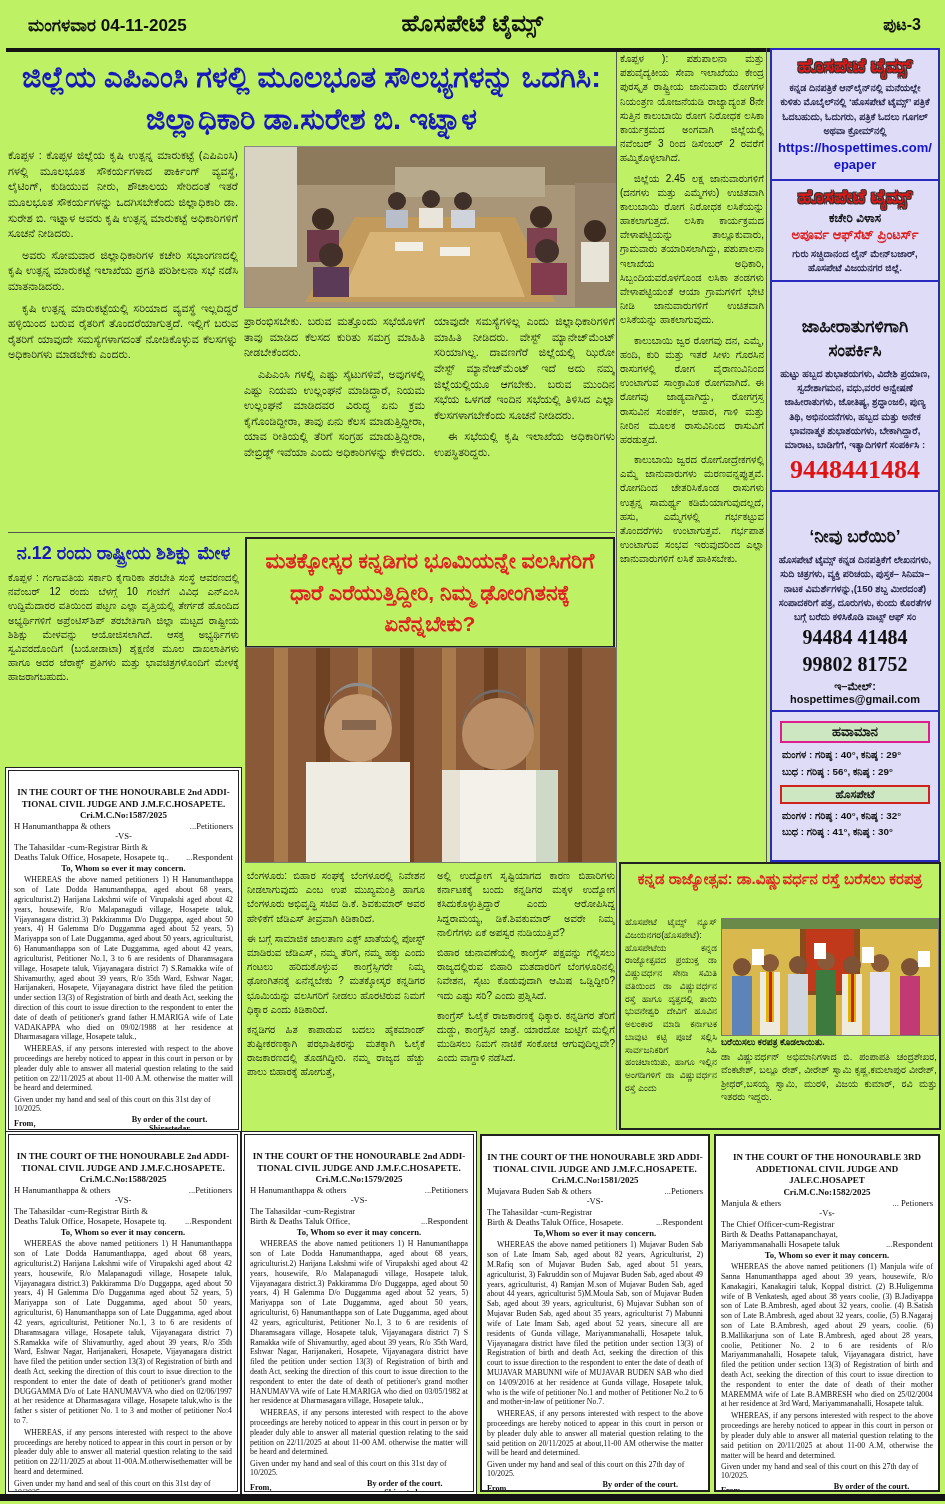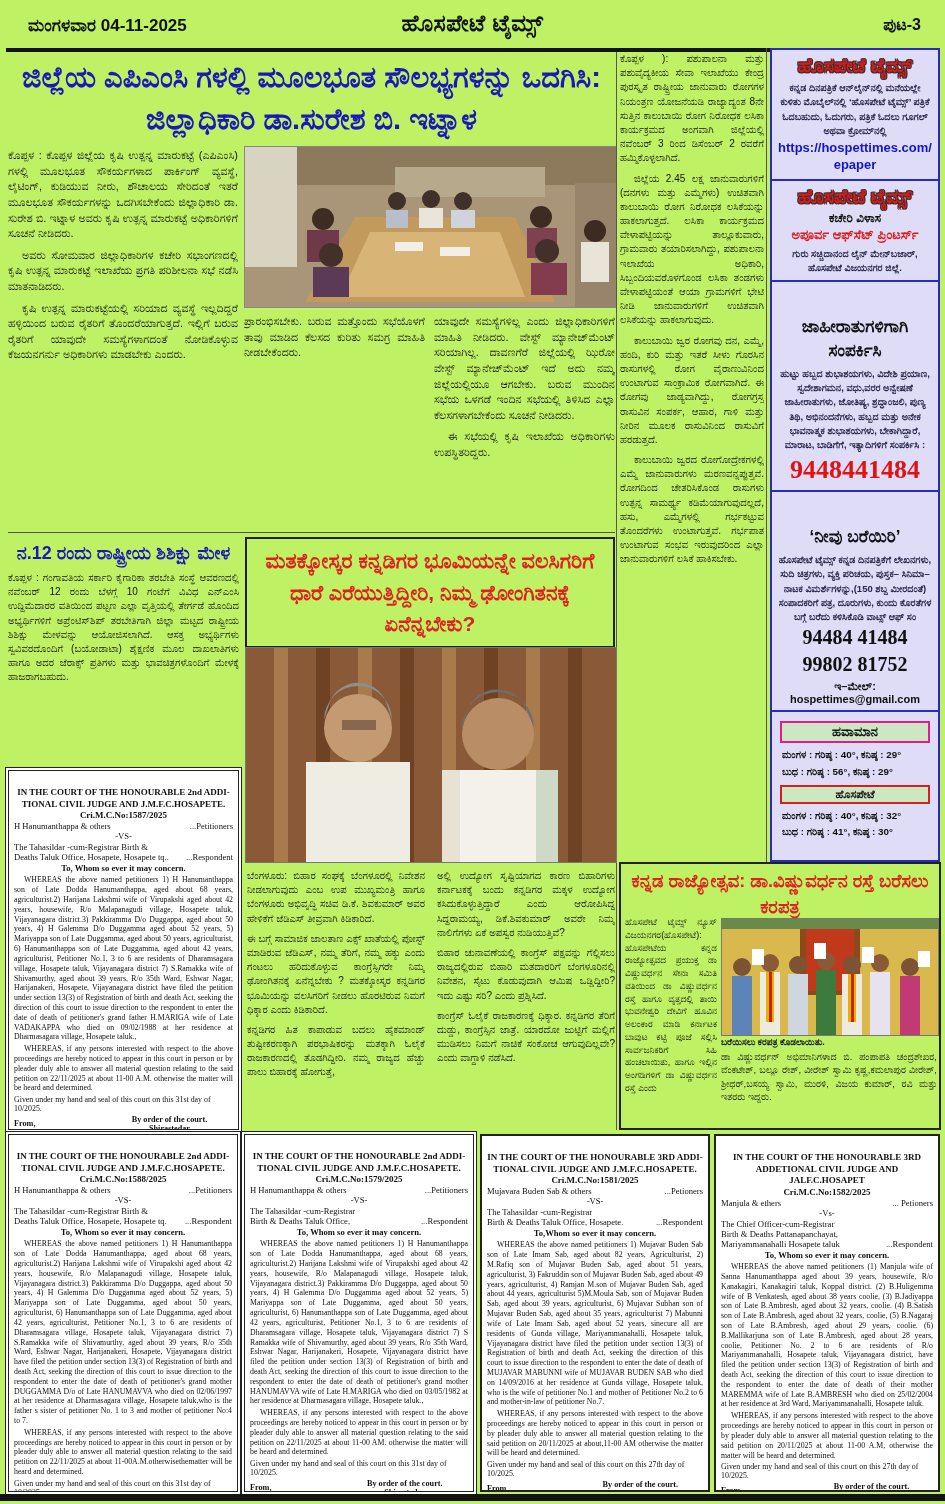--- a/index.html
+++ b/index.html
@@ -72,21 +72,21 @@
   .land .hbox{border:2px solid #222;padding:6px 16px;text-align:center;font-size:21px;line-height:1.5;
               color:#e02121;font-weight:bold;box-sizing:border-box;}
   .landphoto{position:absolute;left:0;top:110px;width:370px;height:214px;border:1px solid #777;}
   .land .cols{position:absolute;left:0;top:332px;width:370px;height:260px;}
   .land .lc1{position:absolute;left:2px;top:0;width:178px;height:258px;overflow:hidden;}
   .land .lc2{position:absolute;left:192px;top:0;width:178px;height:258px;overflow:hidden;}
   .land .kn{font-size:10px;}
   
   .raj{position:absolute;left:619px;top:862px;width:322px;height:268px;border:2px solid #222;
        box-sizing:border-box;padding:2px;}
-  .raj h2{margin:2px 0 2px 0;text-align:center;font-size:18px;line-height:1.45;color:#e02121;font-weight:bold;}
+  .raj h2{margin:2px 0 2px 0;text-align:center;font-size:15px;line-height:1.45;color:#e02121;font-weight:bold;}
   .raj .lt{position:absolute;left:4px;top:52px;width:92px;height:208px;overflow:hidden;font-size:9px;}
   .rajphoto{position:absolute;left:100px;top:54px;width:216px;height:116px;border:1px solid #777;}
   .raj .cap{position:absolute;left:100px;top:172px;width:216px;font-size:9px;font-weight:bold;}
   .raj .names{position:absolute;left:100px;top:186px;width:216px;height:76px;overflow:hidden;font-size:9.5px;}
 </style>
 </head>
 <body>
 
 <div class="page">
 
@@ -96,21 +96,21 @@
     <div class="pg">ಪುಟ-3</div>
   </div>
   <div class="toprule"></div>
 
   <div class="lead">
     <h1>ಜಿಲ್ಲೆಯ ಎಪಿಎಂಸಿ ಗಳಲ್ಲಿ ಮೂಲಭೂತ ಸೌಲಭ್ಯಗಳನ್ನು ಒದಗಿಸಿ: ಜಿಲ್ಲಾಧಿಕಾರಿ ಡಾ.ಸುರೇಶ ಬಿ. ಇಟ್ನಾಳ</h1>
     <div class="body">
       <div class="c1 kn">
         <p class="noind">ಕೊಪ್ಪಳ : ಕೊಪ್ಪಳ ಜಿಲ್ಲೆಯ ಕೃಷಿ ಉತ್ಪನ್ನ ಮಾರುಕಟ್ಟೆ (ಎಪಿಎಂಸಿ) ಗಳಲ್ಲಿ ಮೂಲಭೂತ ಸೌಕರ್ಯಗಳಾದ ಪಾರ್ಕಿಂಗ್ ವ್ಯವಸ್ಥೆ, ಲೈಟಿಂಗ್, ಕುಡಿಯುವ ನೀರು, ಶೌಚಾಲಯ ಸೇರಿದಂತೆ ಇತರೆ ಮೂಲಭೂತ ಸೌಕರ್ಯಗಳನ್ನು ಒದಗಿಸಬೇಕೆಂದು ಜಿಲ್ಲಾಧಿಕಾರಿ ಡಾ. ಸುರೇಶ ಬಿ. ಇಟ್ನಾಳ ಅವರು ಕೃಷಿ ಉತ್ಪನ್ನ ಮಾರುಕಟ್ಟೆ ಅಧಿಕಾರಿಗಳಿಗೆ ಸೂಚನೆ ನೀಡಿದರು.</p>
         <p>ಅವರು ಸೋಮವಾರ ಜಿಲ್ಲಾಧಿಕಾರಿಗಳ ಕಚೇರಿ ಸಭಾಂಗಣದಲ್ಲಿ ಕೃಷಿ ಉತ್ಪನ್ನ ಮಾರುಕಟ್ಟೆ ಇಲಾಖೆಯ ಪ್ರಗತಿ ಪರಿಶೀಲನಾ ಸಭೆ ನಡೆಸಿ ಮಾತನಾಡಿದರು.</p>
-        <p>ಕೃಷಿ ಉತ್ಪನ್ನ ಮಾರುಕಟ್ಟೆಯಲ್ಲಿ ಸರಿಯಾದ ವ್ಯವಸ್ಥೆ ಇಲ್ಲದಿದ್ದರೆ ಹಳ್ಳಿಯಿಂದ ಬರುವ ರೈತರಿಗೆ ತೊಂದರೆಯಾಗುತ್ತದೆ. ಇಲ್ಲಿಗೆ ಬರುವ ರೈತರಿಗೆ ಯಾವುದೇ ಸಮಸ್ಯೆಗಳಾಗದಂತೆ ನೋಡಿಕೊಳ್ಳುವ ಕೆಜಯನಗರ್ನು ಅಧಿಕಾರಿಗಳು ಮಾಡಬೇಕು ಎಂದರು.</p>
+        <p>ಕೃಷಿ ಉತ್ಪನ್ನ ಮಾರುಕಟ್ಟೆಯಲ್ಲಿ ಸರಿಯಾದ ವ್ಯವಸ್ಥೆ ಇಲ್ಲದಿದ್ದರೆ ಹಳ್ಳಿಯಿಂದ ಬರುವ ರೈತರಿಗೆ ತೊಂದರೆಯಾಗುತ್ತದೆ. ಇಲ್ಲಿಗೆ ಬರುವ ರೈತರಿಗೆ ಯಾವುದೇ ಸಮಸ್ಯೆಗಳಾಗದಂತೆ ನೋಡಿಕೊಳ್ಳುವ ಕೆಲಸಗಳ್ನು ಅಧಿಕಾರಿಗಳು ಮಾಡಬೇಕು ಎಂದರು.</p>
       </div>
       <svg class="leadphoto" viewBox="0 0 371 160" preserveAspectRatio="none">
         <rect x="0" y="0" width="371" height="160" fill="#a99678"></rect>
         <rect x="0" y="0" width="371" height="38" fill="#8d7a5c"></rect>
         <rect x="0" y="0" width="52" height="120" fill="#d9d3c2"></rect>
         <rect x="150" y="20" width="150" height="30" fill="#b7a98c"></rect>
         <polygon points="60,155 310,155 270,70 110,70" fill="#c19a5c"></polygon>
         <polygon points="95,150 280,150 255,85 125,85" fill="#d8b577"></polygon>
         <rect x="150" y="95" width="28" height="9" fill="#f2efe6"></rect>
         <rect x="195" y="100" width="30" height="9" fill="#f2efe6"></rect>
@@ -127,20 +127,21 @@
         <circle cx="218" cy="54" r="9" fill="#40302a"></circle>
           <rect x="206" y="63" width="24" height="18" fill="#cfd4dc"></rect>
         <circle cx="152" cy="54" r="9" fill="#40302a"></circle>
           <rect x="141" y="63" width="22" height="18" fill="#b8bfca"></rect>
         <rect x="330" y="36" width="41" height="124" fill="#97846a"></rect>
         <circle cx="350" cy="84" r="11" fill="#3d2b21"></circle>
           <rect x="336" y="95" width="28" height="40" fill="#e8e4d8"></rect>
       </svg>
       <div class="c2 kn">
         <p class="noind">ಪ್ರಾರಂಭಿಸಬೇಕು. ಬರುವ ಮತ್ತೊಂದು ಸಭೆಯೊಳಗೆ ತಾವು ಮಾಡಿದ ಕೆಲಸದ ಕುರಿತು ಸಮಗ್ರ ಮಾಹಿತಿ ನೀಡಬೇಕೆಂದರು.</p>
+        <p>ಎಪಿಎಂಸಿ ಗಳಲ್ಲಿ ಎಷ್ಟು ಸೈಟುಗಳಿವೆ, ಅವುಗಳಲ್ಲಿ ಎಷ್ಟು ನಿಯಮ ಉಲ್ಲಂಘನೆ ಮಾಡಿದ್ದಾರೆ, ನಿಯಮ ಉಲ್ಲಂಘನೆ ಮಾಡಿದವರ ವಿರುದ್ಧ ಏನು ಕ್ರಮ ಕೈಗೊಂಡಿದ್ದೀರಾ, ತಾವು ಏನು ಕೆಲಸ ಮಾಡುತ್ತಿದ್ದೀರಾ, ಯಾವ ರೀತಿಯಲ್ಲಿ ತೆರಿಗೆ ಸಂಗ್ರಹ ಮಾಡುತ್ತಿದ್ದೀರಾ, ವೇಬ್ರಿಡ್ಜ್ ಇವೆಯಾ ಎಂದು ಅಧಿಕಾರಿಗಳನ್ನು ಕೇಳಿದರು.</p>
       </div>
       <div class="c3 kn">
         <p class="noind">ಯಾವುದೇ ಸಮಸ್ಯೆಗಳಿಲ್ಲ ಎಂದು ಜಿಲ್ಲಾಧಿಕಾರಿಗಳಿಗೆ ಮಾಹಿತಿ ನೀಡಿದರು. ವೇಸ್ಟ್ ಮ್ಯಾನೇಜ್‌ಮೆಂಟ್ ಸರಿಯಾಗಿಲ್ಲ. ದಾವಣಗೆರೆ ಜಿಲ್ಲೆಯಲ್ಲಿ ಝಿರೋ ವೇಸ್ಟ್ ಮ್ಯಾನೇಜ್‌ಮೆಂಟ್ ಇದೆ ಅದು ನಮ್ಮ ಜಿಲ್ಲೆಯಲ್ಲಿಯೂ ಆಗಬೇಕು. ಬರುವ ಮುಂದಿನ ಸಭೆಯ ಒಳಗಡೆ ಇಂದಿನ ಸಭೆಯಲ್ಲಿ ತಿಳಿಸಿದ ಎಲ್ಲಾ ಕೆಲಸಗಳಾಗಬೇಕೆಂದು ಸೂಚನೆ ನೀಡಿದರು.</p>
         <p>ಈ ಸಭೆಯಲ್ಲಿ ಕೃಷಿ ಇಲಾಖೆಯ ಅಧಿಕಾರಿಗಳು ಉಪಸ್ಥಿತರಿದ್ದರು.</p>
       </div>
     </div>
   </div>
 
   <div class="vrule" style="left:616px;top:52px;height:1078px;"></div>
   <div class="vrule" style="left:766px;top:48px;height:814px;"></div>

